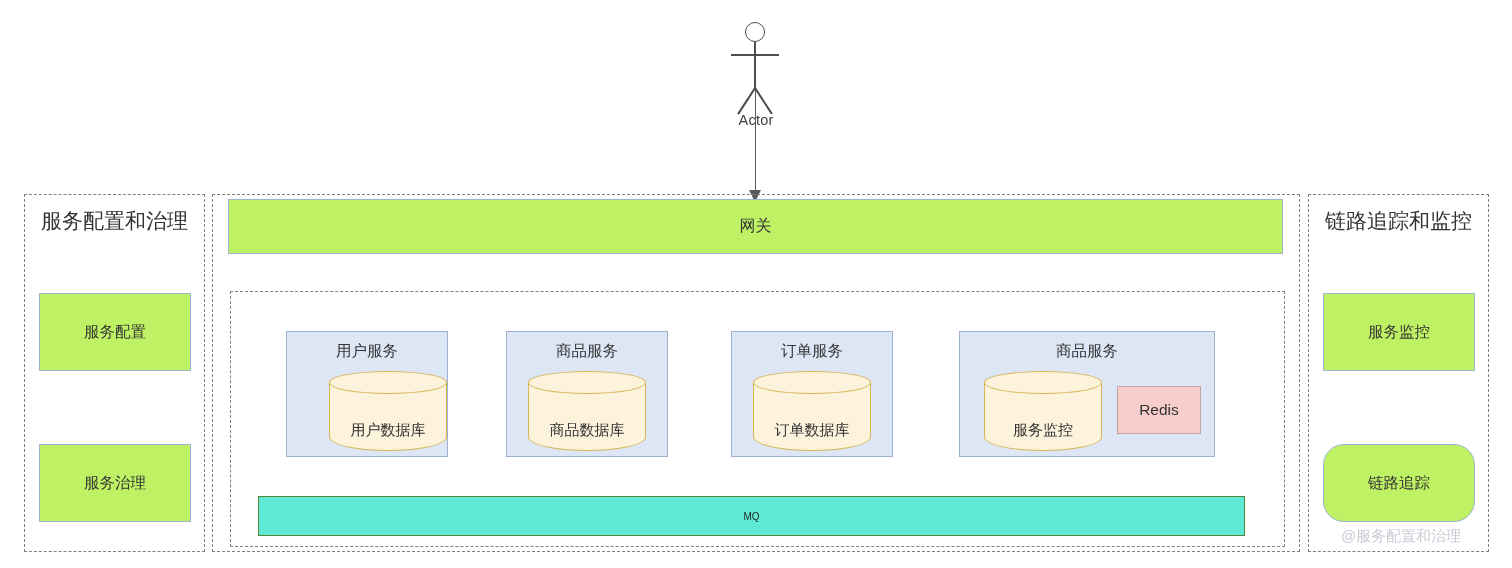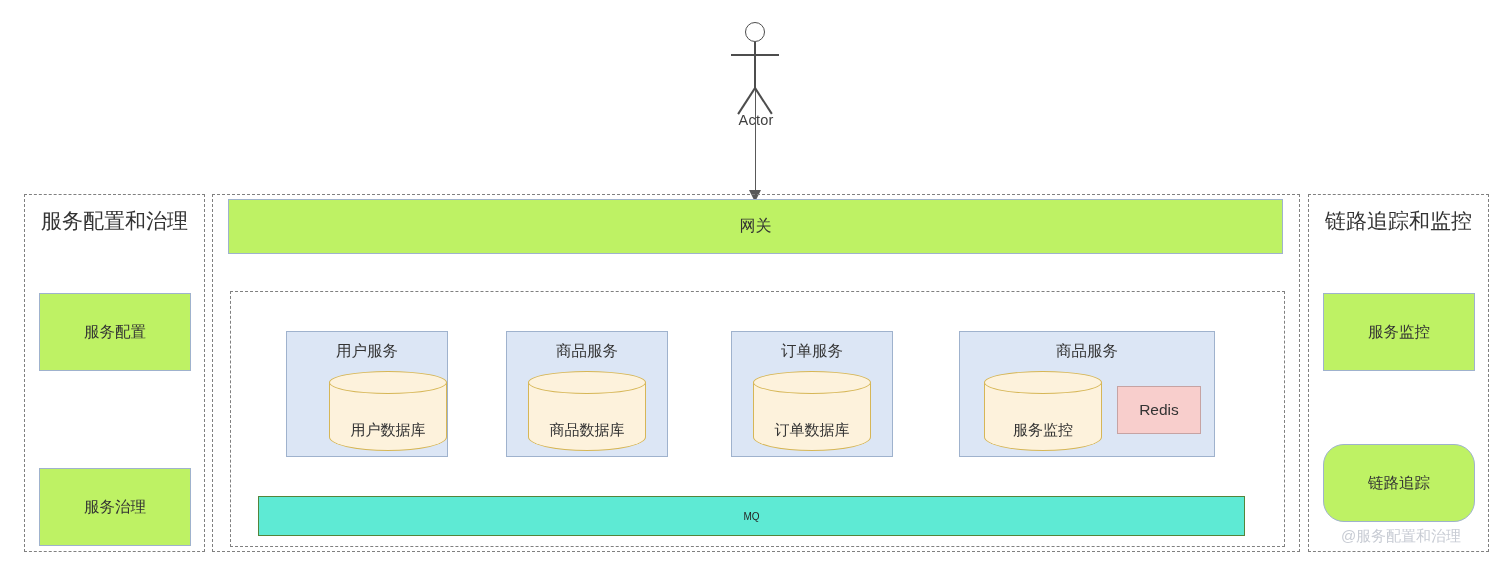--- a/index.html
+++ b/index.html
@@ -168,21 +168,21 @@
     height: 55px;
     font-size: 16px;
   }
 
   .side-box {
     left: 39px;
     width: 152px;
     height: 78px;
   }
   #svc-config  { top: 293px; }
-  #svc-govern  { top: 444px; margin-top: 24px; }
+  #svc-govern  { top: 444px; }
   #svc-monitor { left: 1323px; top: 293px; }
   #svc-trace   { left: 1323px; top: 444px; border-radius: 21px; }
 
   
   .service-card {
     position: absolute;
     background: #dce6f5;
     border: 1.2px solid #9fb2cd;
     box-sizing: border-box;
     top: 331px;

